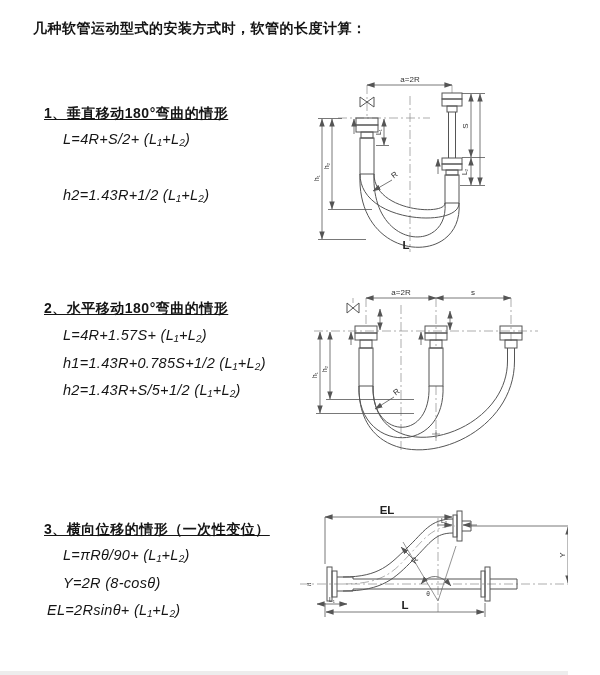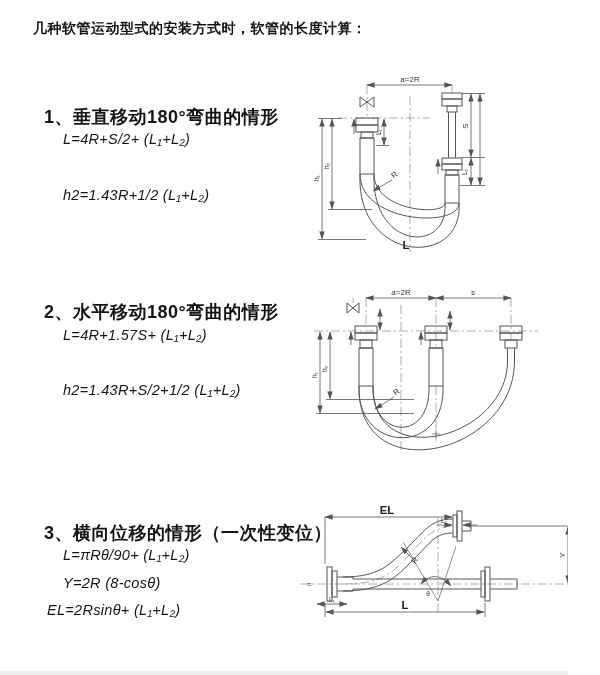--- a/index.html
+++ b/index.html
@@ -5,21 +5,21 @@
   html,body{margin:0;padding:0;background:#ffffff;}
   .page{
     position:relative;width:568px;height:675px;background:#ffffff;overflow:hidden;
     font-family:"Liberation Sans","DejaVu Sans",sans-serif;color:#151515;
   }
   .doc-title{
     position:absolute;left:33px;top:20px;font-size:14px;font-weight:600;letter-spacing:.5px;
     white-space:nowrap;
   }
   .sec-heading{
-    position:absolute;font-size:18px;font-weight:600;letter-spacing:.5px;white-space:nowrap;
+    position:absolute;font-size:14px;font-weight:600;letter-spacing:.5px;white-space:nowrap;text-decoration:underline;
   }
   .formula{
     position:absolute;font-size:14.5px;font-weight:500;letter-spacing:.3px;white-space:nowrap;font-style:italic;
   }
   .diagram{position:absolute;}
   svg .obj{stroke:#555;stroke-width:1;fill:none;}
   svg .thin{stroke:#666;stroke-width:.7;fill:none;}
   svg .dim{stroke:#555;stroke-width:.8;fill:none;}
   svg .cl{stroke:#8a8a8a;stroke-width:.7;fill:none;stroke-dasharray:9 3 2 3;}
   svg text{font-family:"Liberation Sans","DejaVu Sans",sans-serif;fill:#333;}
@@ -112,21 +112,22 @@
     <text class="lbl-sm" text-anchor="middle" transform="rotate(-90 157 106)" x="157" y="106">L₂</text>
     <text class="lbl-sm" text-anchor="middle" transform="rotate(-90 71 66)" x="71" y="66">L₁</text>
     <text class="lbl-sm" text-anchor="middle" transform="rotate(-90 8.5 112)" x="8.5" y="112">h₁</text>
     <text class="lbl-sm" text-anchor="middle" transform="rotate(-90 18.5 100)" x="18.5" y="100">h₂</text>
     <text class="lbl" text-anchor="middle" transform="rotate(-38 86 111)" x="86" y="111">R</text>
     <text class="lbl-lg" x="96" y="183" text-anchor="middle">L</text>
   </svg>
 
   <div class="sec-heading" style="left:44px;top:300px">2、水平移动180°弯曲的情形</div>
   <div class="formula" style="left:63px;top:327px">L=4R+1.57S+ (L₁+L₂)</div>
-  <div class="formula" style="left:63px;top:382px">h2=1.43R+S/2+1/2 (L₁+L₂)</div>
+  <div class="formula" style="left:63px;top:355px">h1=1.43R+0.785S+1/2 (L₁+L₂)</div>
+  <div class="formula" style="left:63px;top:382px">h2=1.43R+S/5+1/2 (L₁+L₂)</div>
 
   <svg class="diagram" style="left:306px;top:283px" width="285" height="182" viewBox="0 0 285 182">
     <defs>
       <marker id="mk2" viewBox="0 0 10 10" refX="9.5" refY="5" markerWidth="8" markerHeight="8" orient="auto-start-reverse" markerUnits="userSpaceOnUse">
         <path d="M0,1.6 L10,5 L0,8.4 z" fill="#555"></path>
       </marker>
       <pattern id="hp2" patternUnits="userSpaceOnUse" width="3.5" height="3.5">
         <path d="M0,3.5 L3.5,0 M0,0 L3.5,3.5" stroke="#8a8a8a" stroke-width="0.5"></path>
       </pattern>
     </defs>

